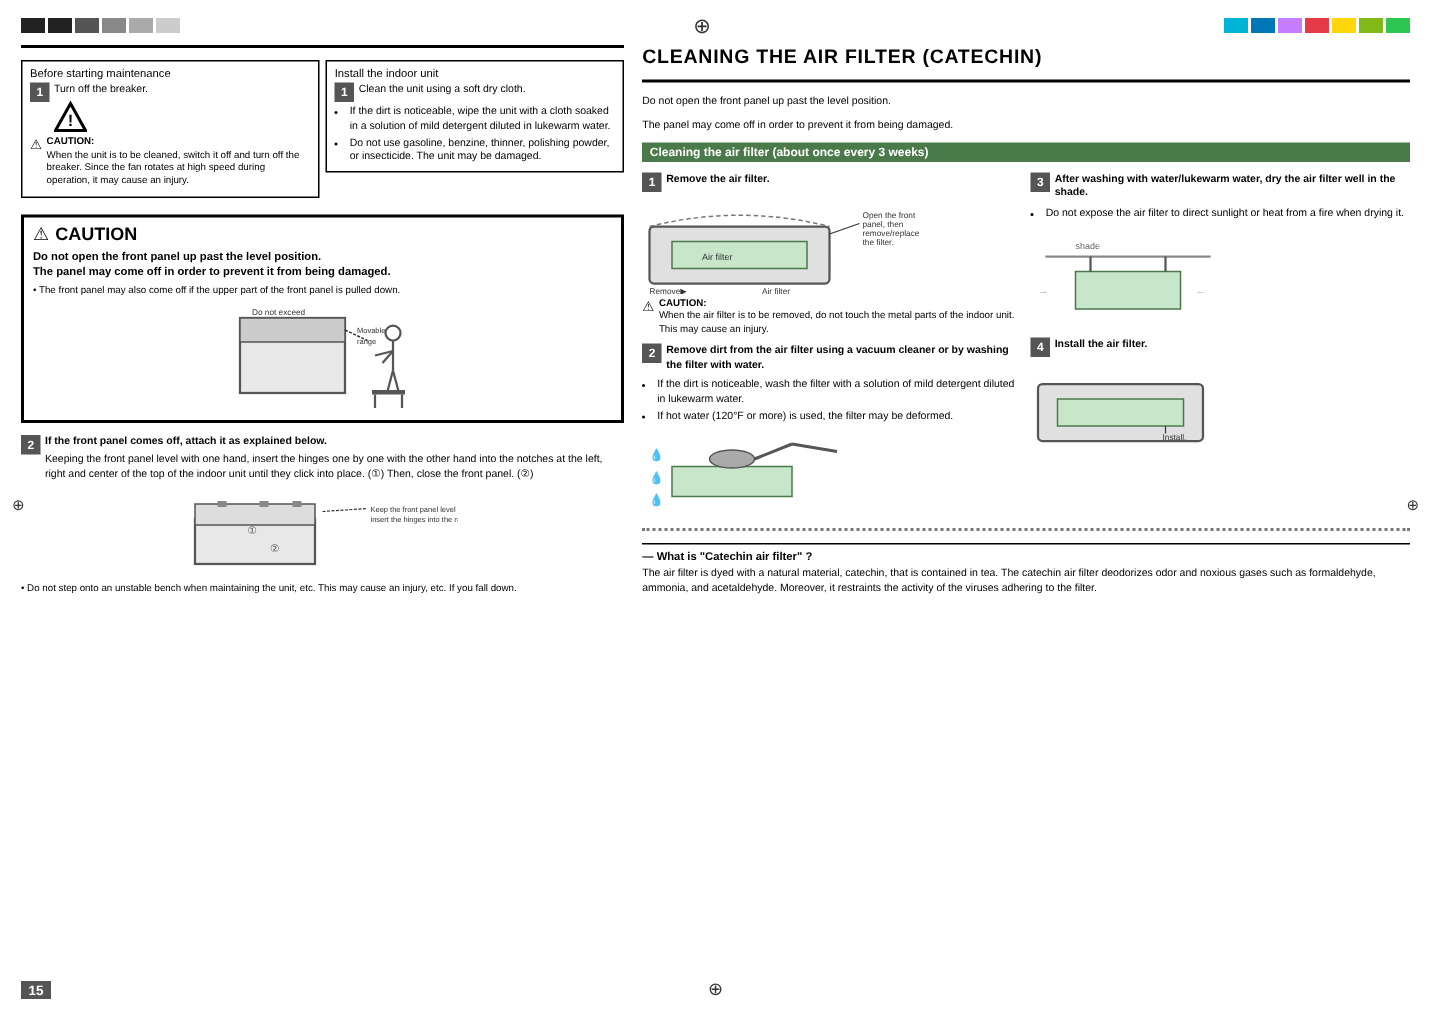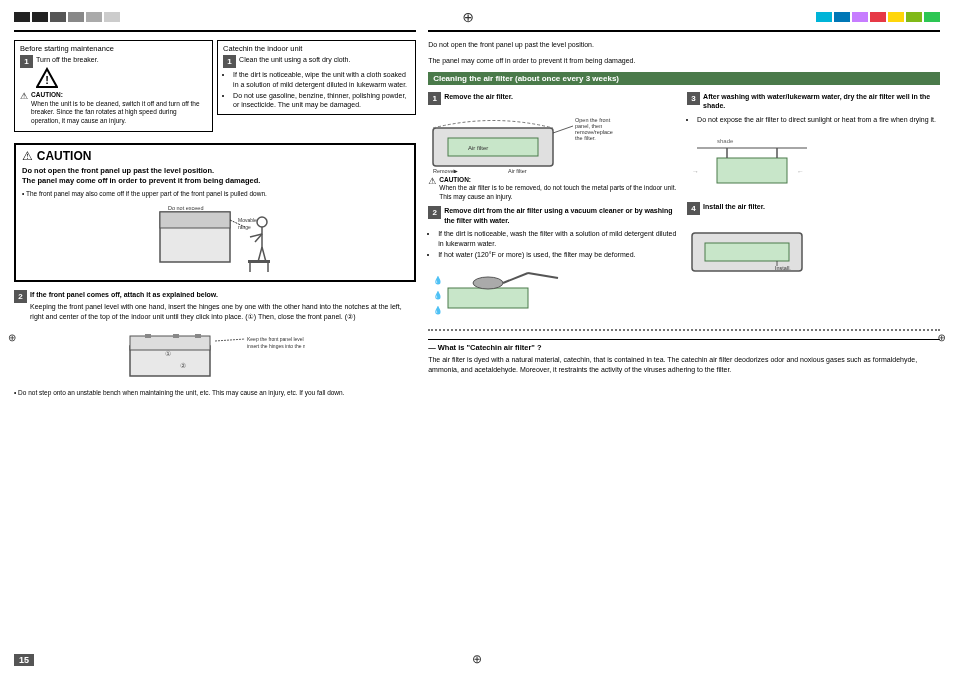--- a/index.html
+++ b/index.html
@@ -313,21 +313,21 @@
               <div class="small-caution-text">
                 <strong>CAUTION:</strong><br>
                 When the unit is to be cleaned, switch it off and turn off the breaker. Since the fan rotates at high speed during operation, it may cause an injury.
               </div>
             </div>
           </div>
         </div>
 
         <div class="col-half">
           <div class="box-outline">
-            <div class="box-label">Catechin the indoor unit</div>
+            <div class="box-label">Install the indoor unit</div>
             <div class="step-row">
               <span class="step-num">1</span>
               <div class="step-content">
                 <div class="body-text">Clean the unit using a soft dry cloth.</div>
               </div>
             </div>
             <ul class="bullet-list">
               <li>If the dirt is noticeable, wipe the unit with a cloth soaked in a solution of mild detergent diluted in lukewarm water.</li>
               <li>Do not use gasoline, benzine, thinner, polishing powder, or insecticide. The unit may be damaged.</li>
             </ul>
@@ -395,20 +395,21 @@
           <text x="55" y="37" font-size="7" fill="#555">②</text>
         </svg>
       </div>
 
       <div class="body-text" style="font-size:6.5px;">• Do not step onto an unstable bench when maintaining the unit, etc. This may cause an injury, etc. If you fall down.</div>
 
     </div>
 
     <div class="right-col">
 
+      <div class="section-title" style="font-size:13px;">CLEANING THE AIR FILTER (CATECHIN)</div>
       <div class="section-divider"></div>
 
       <div class="body-text">Do not open the front panel up past the level position.</div>
       <div class="body-text">The panel may come off in order to prevent it from being damaged.</div>
 
       <div class="green-section-header">Cleaning the air filter (about once every 3 weeks)</div>
 
       <div class="right-two-col">
 
         <div class="right-left">

